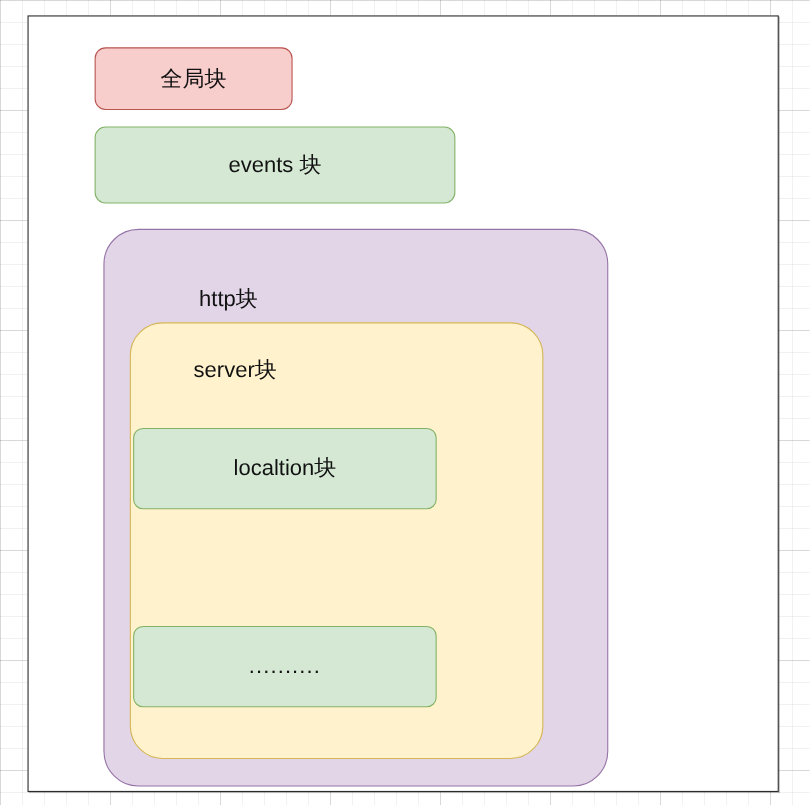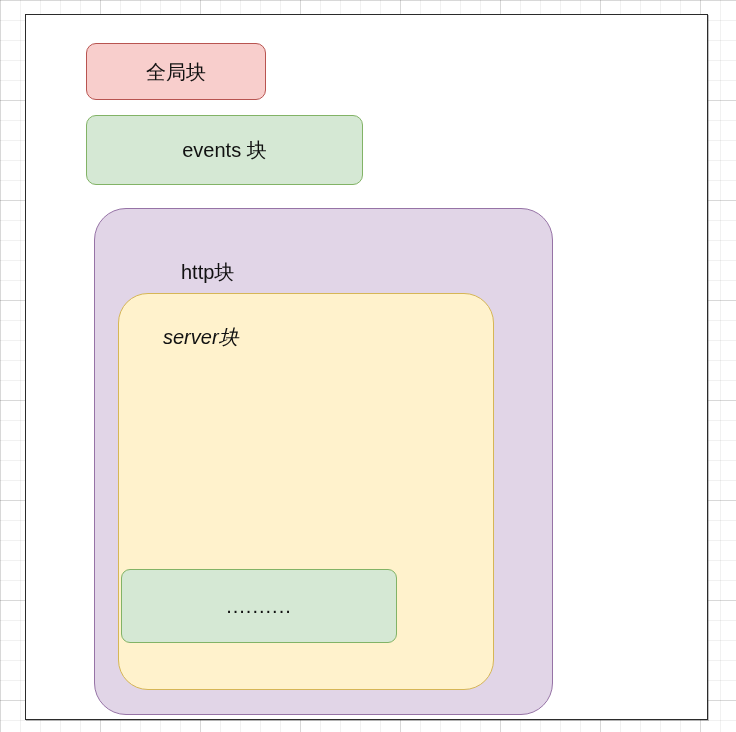--- a/index.html
+++ b/index.html
@@ -53,40 +53,40 @@
     justify-content:flex-start;
   }
 
   .n-global{
     left:60px;top:28px;width:180px;height:57px;
     background:#f8cecc;
     border:1.4px solid #b85450;
     border-radius:10px;
   }
   .n-events{
-    left:60px;top:100px;width:277px;height:70px;
+    left:60px;top:100px;width:328px;height:70px;
     background:#d5e8d4;
     border:1.4px solid #82b366;
     border-radius:10px;
   }
   .n-http{
     left:68px;top:193px;width:459px;height:507px;
     background:#e1d5e7;
     border:1.4px solid #9673a6;
     border-radius:32px;
   }
   .n-http > .label{ margin-left:86px; margin-top:52px; }
 
   .n-server{
     left:92px;top:278px;width:376px;height:397px;
     background:#fff2cc;
     border:1.4px solid #d6b656;
     border-radius:30px;
   }
-  .n-server > .label{ margin-left:44px; margin-top:32px;font-style:italic; }
+  .n-server > .label{ margin-left:57px; margin-top:32px; }
 
   .n-leaf{
     left:95px;width:276px;height:74px;
     background:#d5e8d4;
     border:1.4px solid #82b366;
     border-radius:9px;
   }
   .n-location{ top:374px; }
   .n-upstream{ top:458px; }
   .n-ellipsis{ top:554px; }
@@ -108,20 +108,23 @@
     </div>
 
     <div class="node n-http toplabel">
       <span class="label">http块</span>
     </div>
 
     <div class="node n-server toplabel">
       <span class="label">server块</span>
     </div>
 
+    <div class="node n-leaf n-location center">
+      <span class="label">localtion块</span>
+    </div>
 
 
     <div class="node n-leaf n-ellipsis center">
       <span class="label">..........</span>
     </div>
 
   </div>
 </div>
 
 </body></html>

